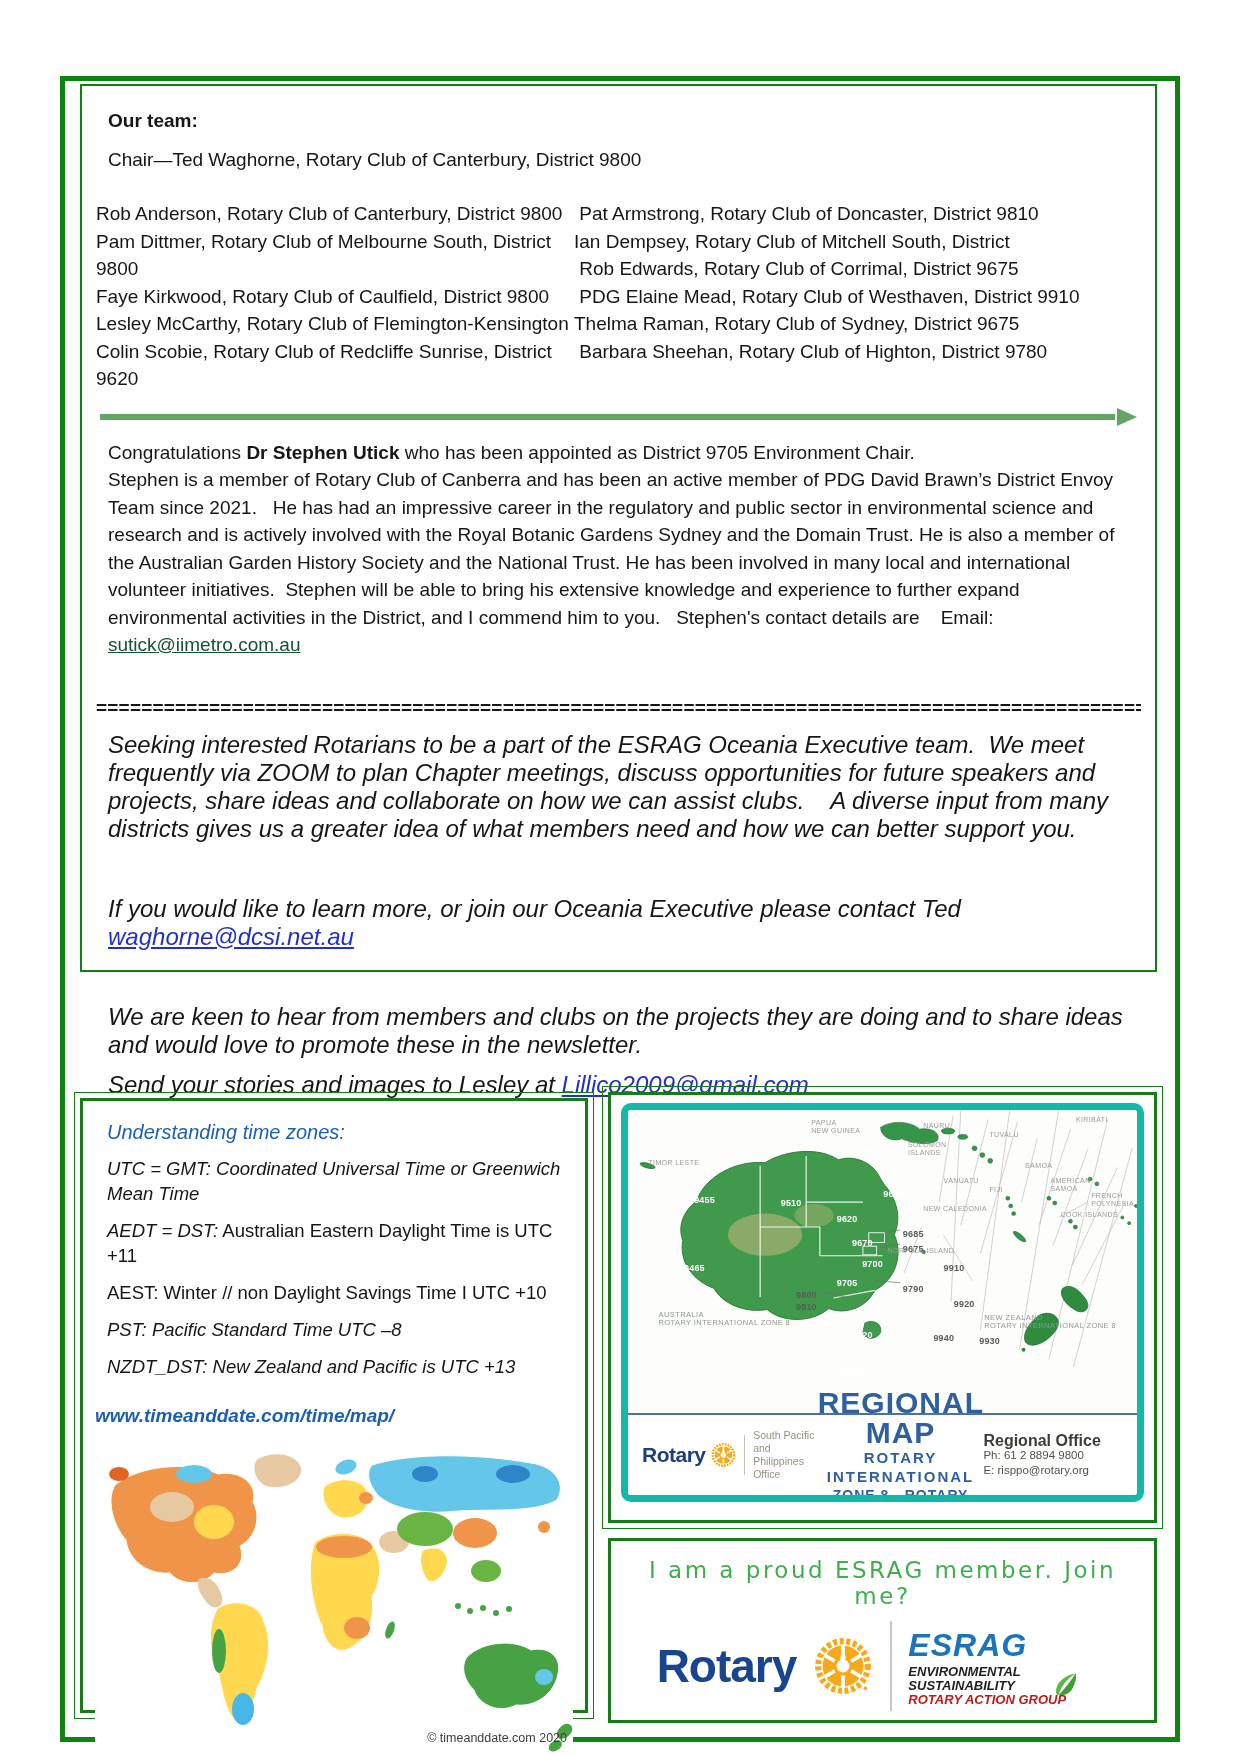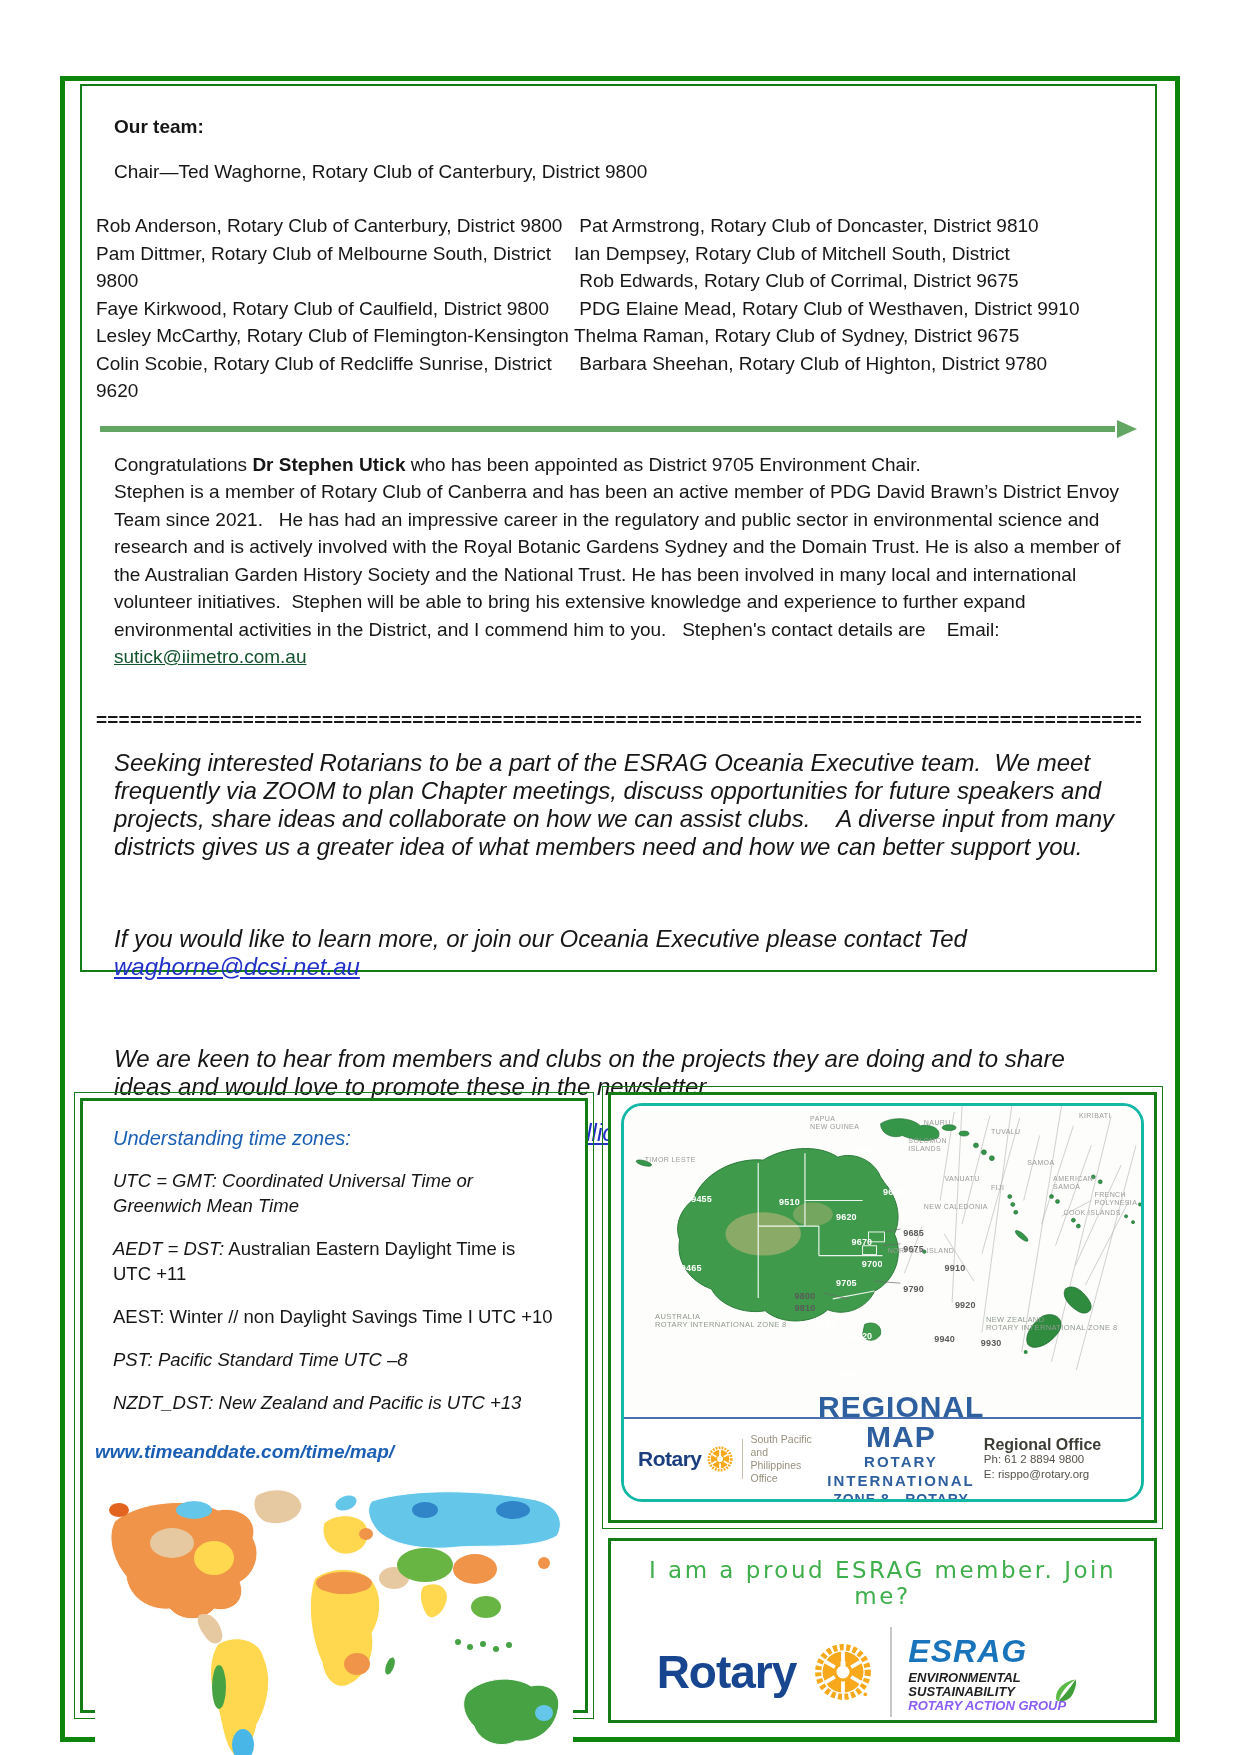--- a/index.html
+++ b/index.html
@@ -5,21 +5,21 @@
   html,body{margin:0;padding:0;background:#fff;}
   .page{position:relative;width:1241px;height:1755px;background:#fff;
         font-family:"Liberation Sans",sans-serif;color:#161616;overflow:hidden;}
   .page-frame{position:absolute;left:60px;top:76px;width:1110px;height:1656px;
         border:5px solid #0e860e;}
   .box{position:absolute;background:#fff;border:2px solid #157d15;box-sizing:border-box;}
   .box-top{left:80px;top:84px;width:1077px;height:888px;padding:9px 14px;font-size:19px;line-height:27px;}
   .box-tz{left:80px;top:1098px;width:508px;height:615px;border-width:3px;outline:1px solid #157d15;outline-offset:5px;padding:8px 12px;}
   .box-map{left:608px;top:1092px;width:549px;height:431px;border-width:3px;outline:1px solid #157d15;outline-offset:5px;}
   .box-esrag{left:608px;top:1538px;width:549px;height:185px;border-width:3px;}
-  p{margin:18px;}
+  p{margin:12px;}
   .bold{font-weight:bold;}
   .team-cols{display:flex;margin-top:27px;}
   .team-col{width:478px;}
   .team-col:last-child{width:560px;}
   .team-row{line-height:27.5px;white-space:pre-wrap;}
   .arrow{position:relative;height:9px;margin:20px 6px 17px 4px;}
   .arrow-line{position:absolute;left:0;top:1px;height:6px;width:calc(100% - 20px);background:#63a663;}
   .arrow-head{position:absolute;right:-2px;top:-5px;width:0;height:0;
       border-left:20px solid #63a663;border-top:9px solid transparent;border-bottom:9px solid transparent;}
   .congrats{margin-top:15px;white-space:pre-wrap;line-height:27.5px;}
@@ -31,21 +31,21 @@
   .italics p{white-space:pre-wrap;}
   .gap28{height:28px;}
   .tz-head{font-size:20px;font-weight:normal;font-style:italic;color:#1b5fb5;margin-bottom:3px;}
   .tz-line{font-size:18.5px;line-height:25px;}
   .tz-link{display:block;margin-top:26px;font-size:19px;font-weight:bold;font-style:italic;
       color:#1b5fb5;text-decoration:none;cursor:pointer;}
   .worldmap{position:relative;margin-top:14px;width:478px;height:320px;}
   .worldmap svg{position:absolute;left:0;top:0;width:100%;height:100%;}
   .map-caption{position:absolute;right:6px;bottom:16px;font-size:12.5px;color:#3c3c3c;}
   .blue-panel{position:absolute;left:10px;top:8px;right:10px;bottom:18px;
-      border:3px solid #14b8a6;border-radius:21px;background:#fdfdfb;overflow:hidden;}
+      border:7px solid #14b8a6;border-radius:10px;background:#fdfdfb;overflow:hidden;}
   .aus-map{position:absolute;left:0;top:0;right:0;bottom:80px;}
   .aus-map svg{position:absolute;left:0;top:0;width:100%;height:100%;}
   .labels{position:absolute;left:0;top:0;width:100%;height:100%;}
   .labels div{position:absolute;}
   .d-label{font-size:9px;font-weight:bold;color:#fff;letter-spacing:.2px;}
   .d-label.dark{color:#5a5a5a;}
   .p-label{font-size:7px;color:#9a9a9a;letter-spacing:.4px;white-space:pre-line;line-height:8px;}
   .p-label.zone{color:#8f9a8f;font-size:7.5px;}
   .banner{position:absolute;left:0;right:0;bottom:0;height:80px;border-top:2px solid #4a6fae;
       display:flex;align-items:center;background:#fff;}
@@ -62,21 +62,21 @@
   .banner-right .hd{font-weight:bold;color:#3d3d35;font-size:16px;}
   .esrag-tagline{margin-top:16px;text-align:center;font-family:"DejaVu Sans",sans-serif;
       font-size:23px;letter-spacing:2.5px;color:#3faf4c;}
   .esrag-logos{display:flex;align-items:center;justify-content:center;margin-top:10px;gap:16px;}
   .rotary-word{font-size:46px;font-weight:bold;color:#17458f;letter-spacing:-1px;}
   .wheel-lg{width:62px;height:62px;}
   .logo-sep{width:2px;height:90px;background:#c7c7c7;}
   .esrag-block{position:relative;width:200px;}
   .esrag-name{font-size:32px;line-height:40px;font-weight:bold;font-style:italic;color:#1a74bc;letter-spacing:1px;}
   .esrag-sub{font-size:13px;line-height:14px;font-weight:bold;font-style:italic;color:#1f1f1f;}
-  .esrag-sub.blue{color:#8b5cf6;}
+  .esrag-sub.blue{color:#b91c1c;}
   .leaf{position:absolute;right:28px;top:44px;width:30px;height:30px;}
 </style>
 </head>
 <body>
 
 <div class="page">
   <div class="page-frame"></div>
 
   <section class="box box-top">
     <p class="bold">Our team:</p>

